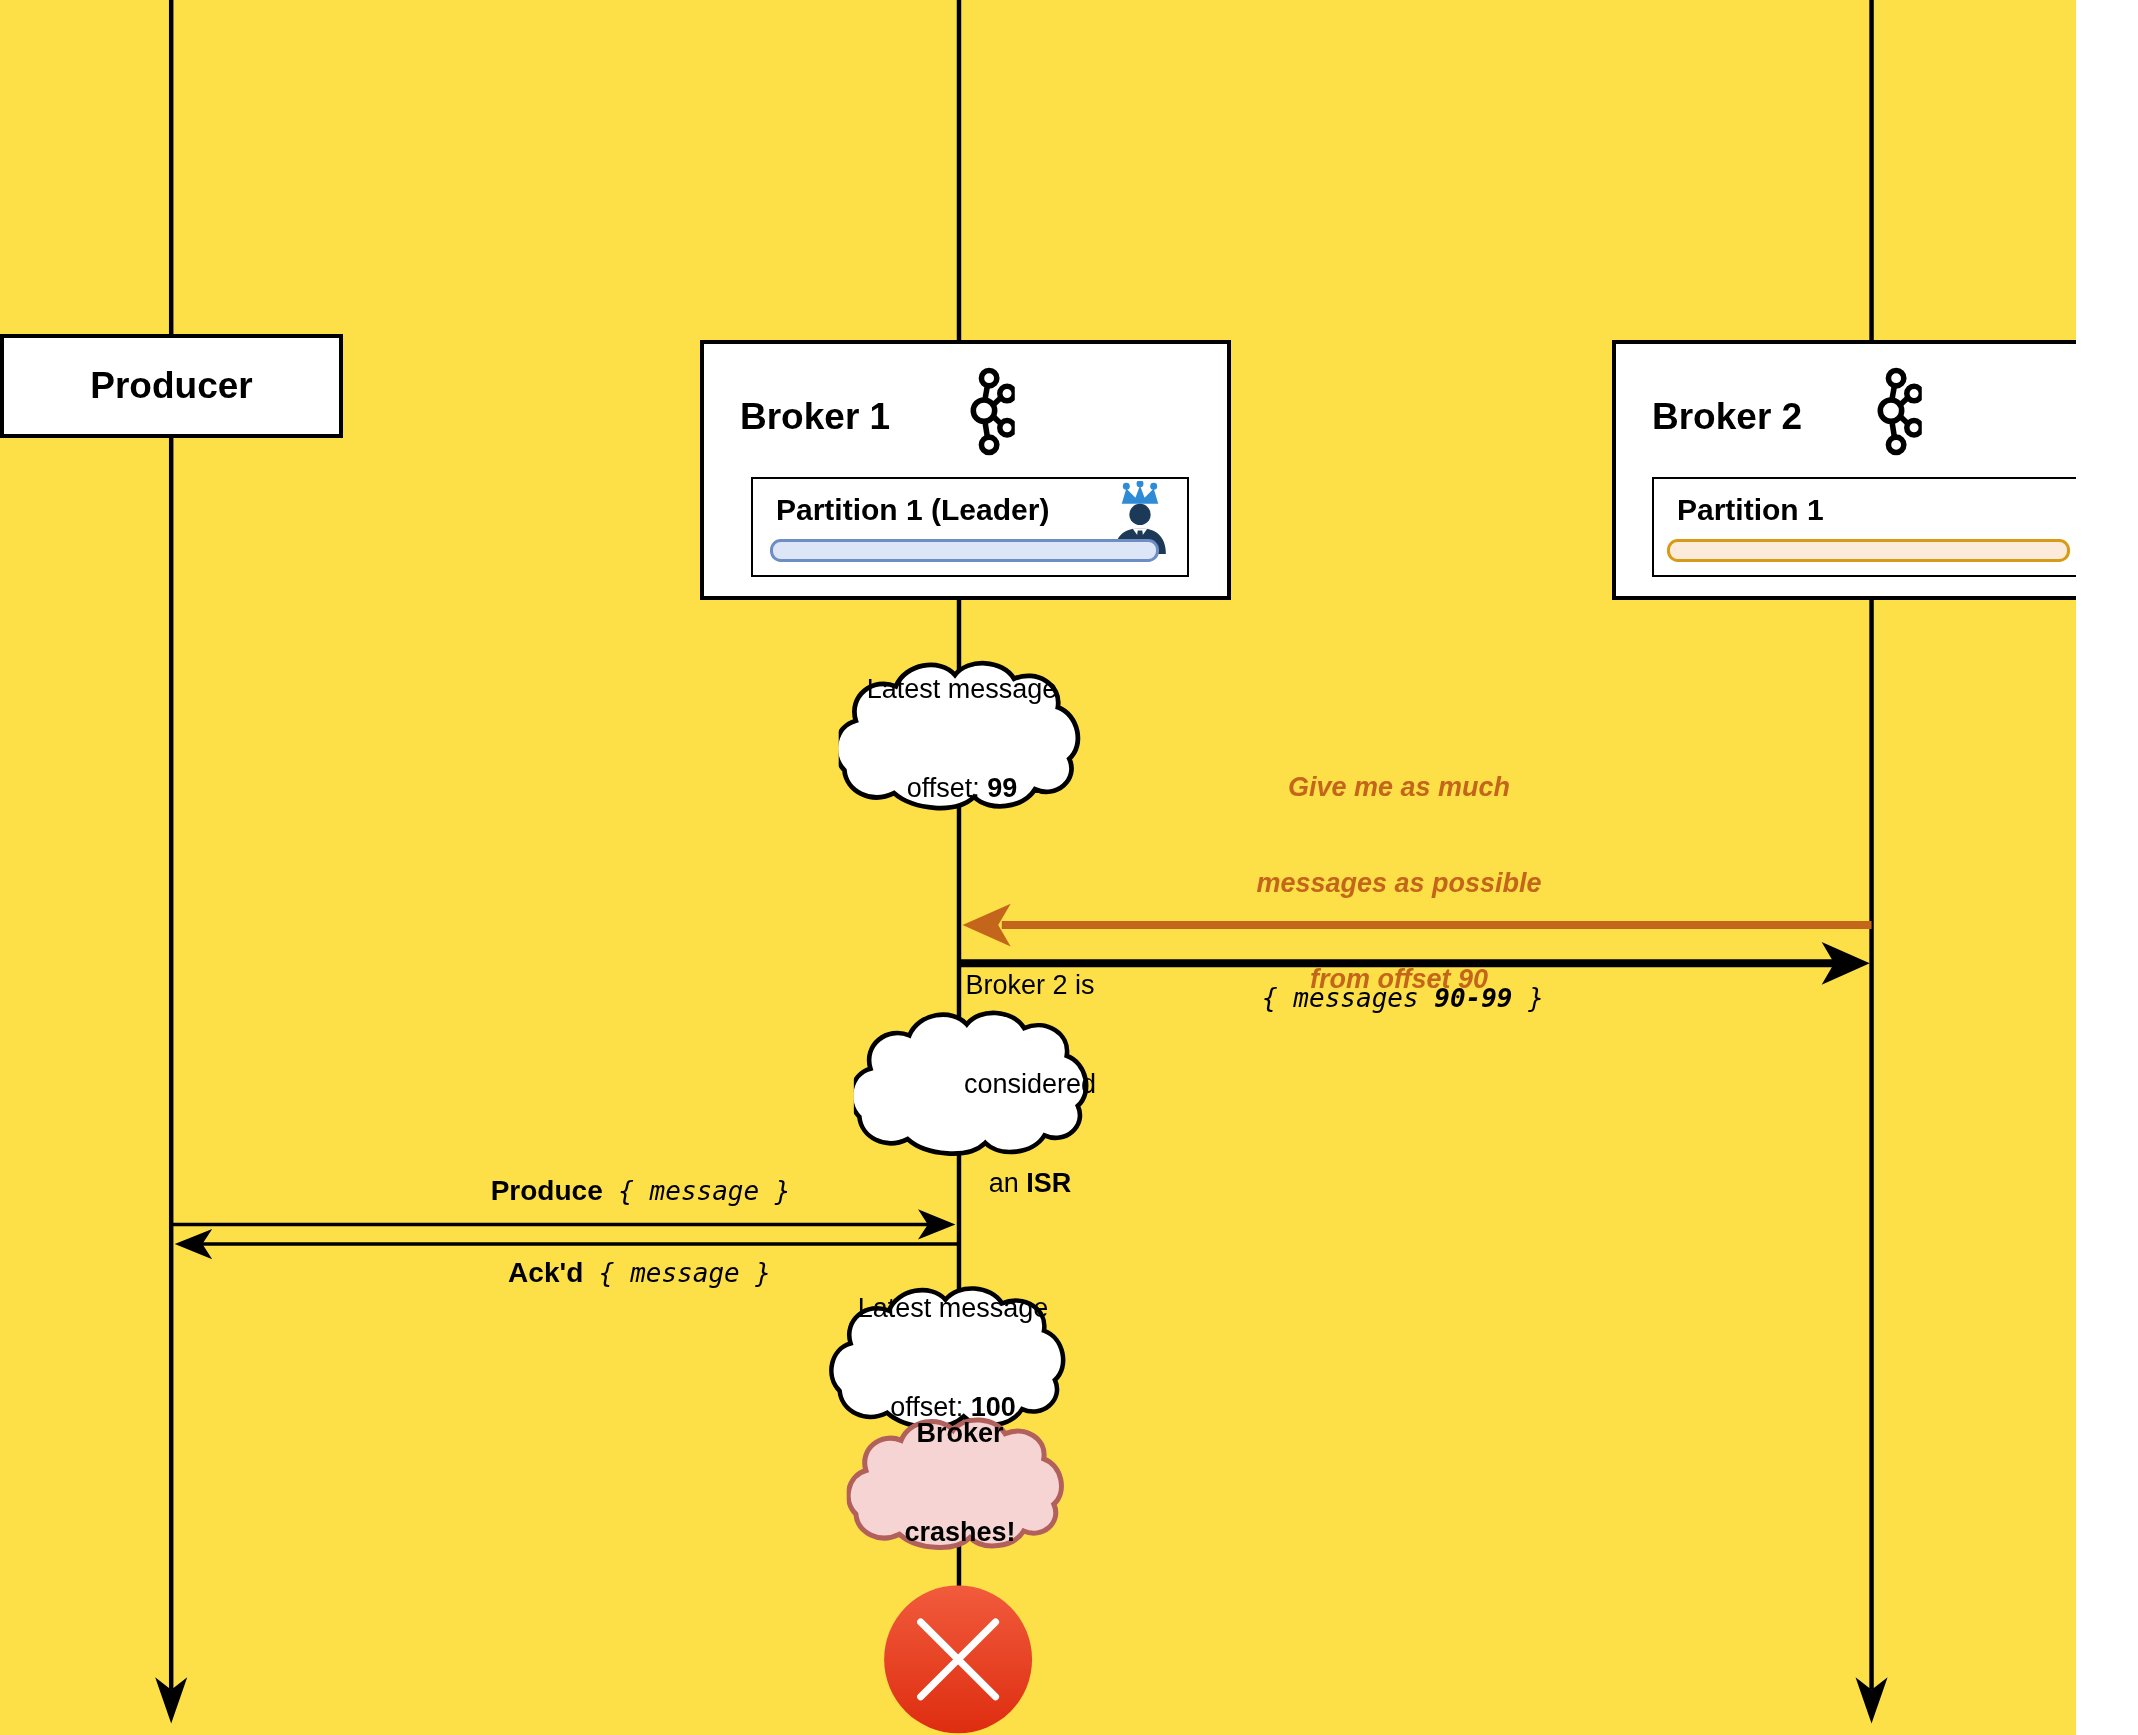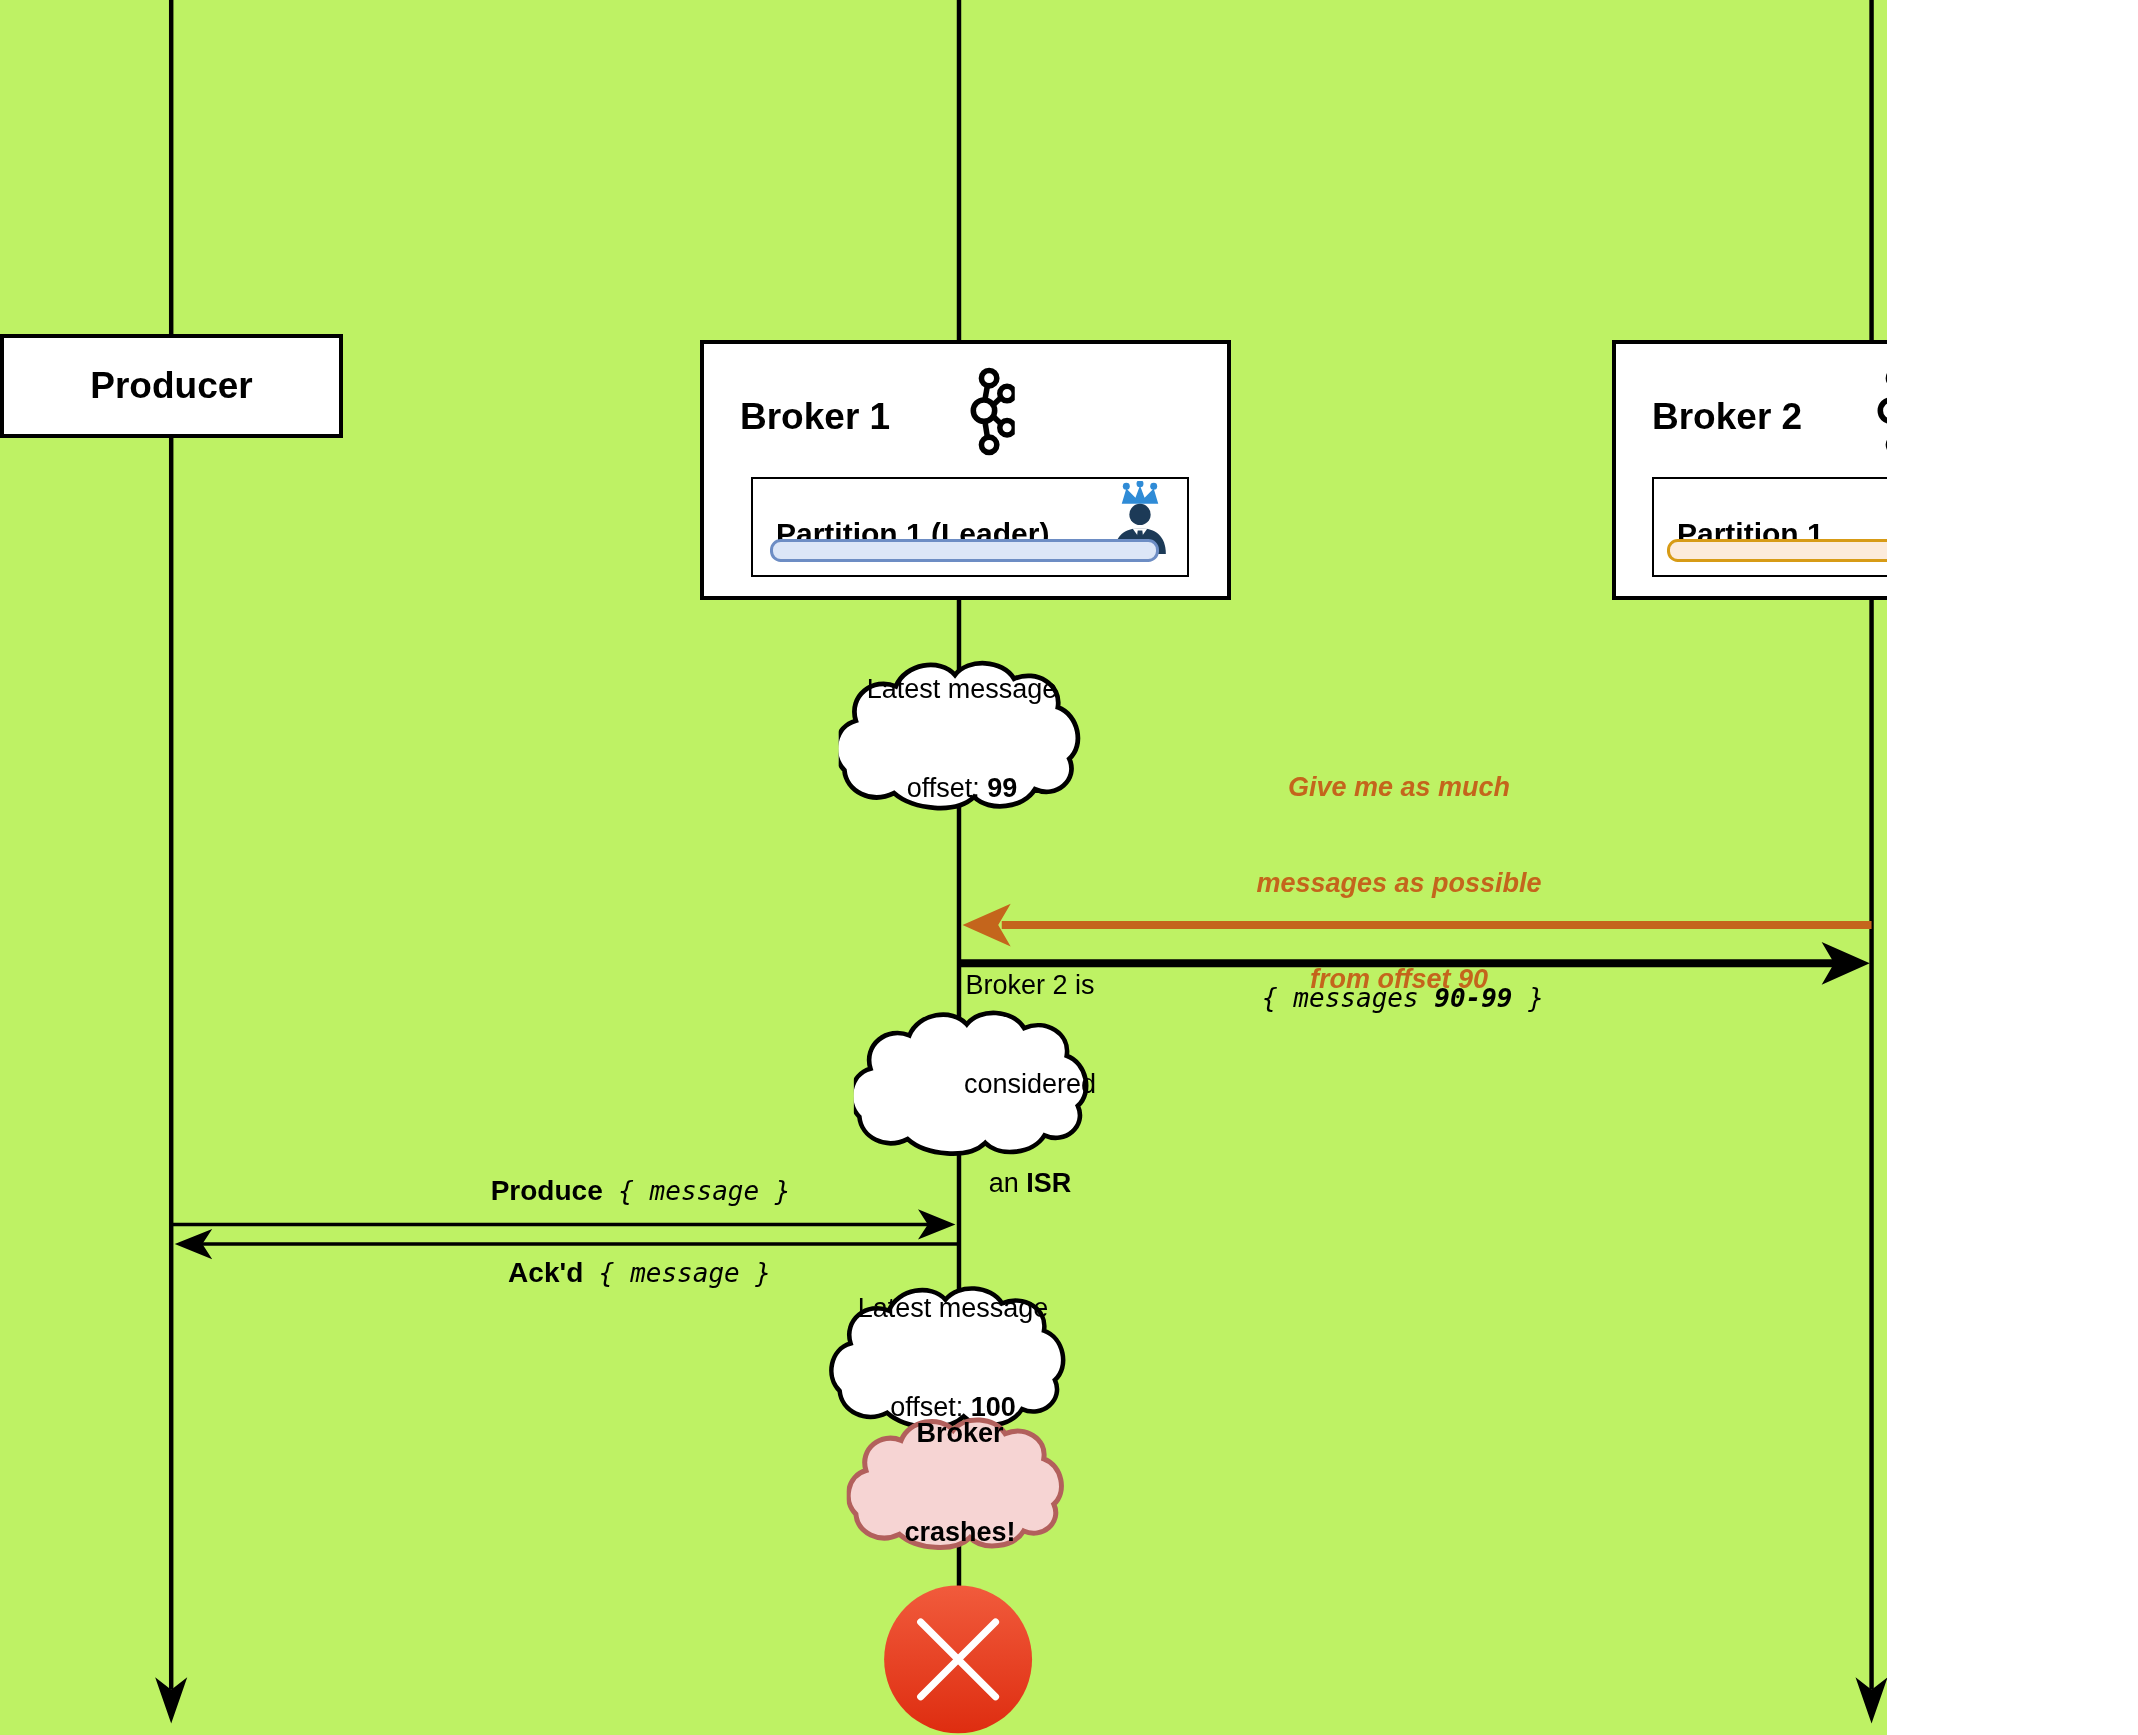--- a/index.html
+++ b/index.html
@@ -1,20 +1,20 @@
 <!DOCTYPE html>
 <html style="font-size:14.3px"><head>
 <meta charset="utf-8">
 <style>
   html, body { margin: 0; padding: 0; background: #ffffff; }
   .canvas {
     position: relative;
-    width: 1887px;
+    width: 2076px;
     height: 1736px;
-    background: #bef264;
+    background: #fde047;
     font-family: "Liberation Sans", sans-serif;
     overflow: hidden;
   }
   svg.layer { position: absolute; left: 0; top: 0; width: 2139px; height: 1736px; }
 
   
   .actor-box {
     position: absolute;
     background: #ffffff;
     border: 4.5px solid #000000;
@@ -34,21 +34,21 @@
   .kafka-icon { position: absolute; top: 21.4px; left: 50%; transform: translateX(-8%); }
 
   .partition-box {
     position: absolute; left: 47px; top: 133px;
     width: 438px; height: 100px;
     border: 2.7px solid #000; box-sizing: border-box; background: #fff;
   }
   .broker2-box .partition-box { left: 36px; width: 448px; }
   .partition-title {
     position: absolute; left: 23px; top: 14.3px;
-    font-size: 30px; font-weight: bold; color: #000; margin-top: 24px;
+    font-size: 30px; font-weight: bold; color: #000;
   }
   .leader-icon { position: absolute; right: 12.5px; top: 1.8px; }
 
   .bar {
     position: absolute; left: 17px; top: 60px;
     width: 389px; height: 23px;
     border-radius: 10.7px; box-sizing: border-box;
   }
   .bar-blue  { background: #DCE6F7; border: 3.6px solid #6D8DC4; }
   .bar-orange{ background: #FCEBDB; border: 3.6px solid #D79B16; left: 13.4px; width: 403px; }

